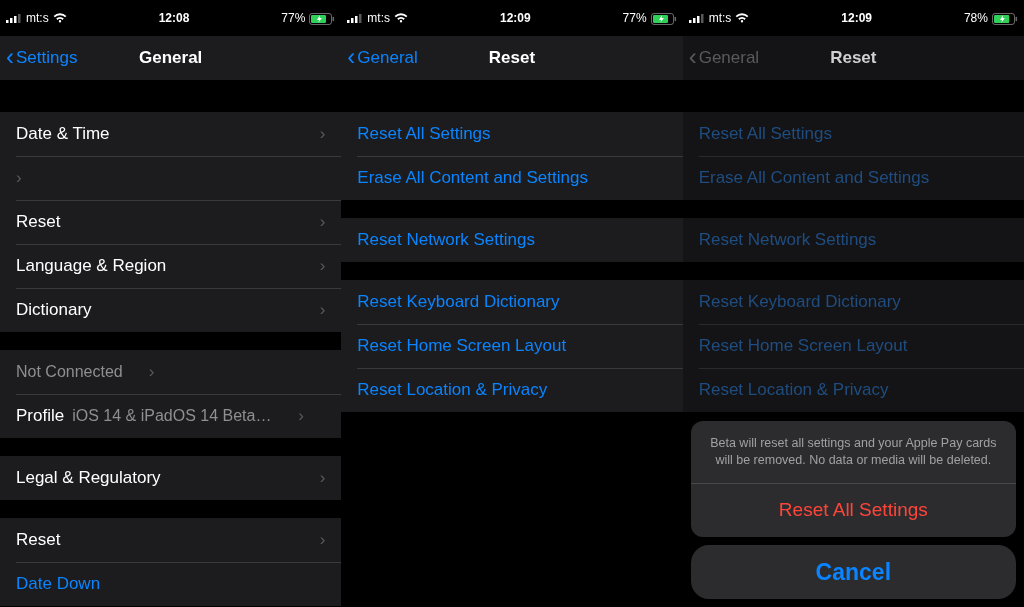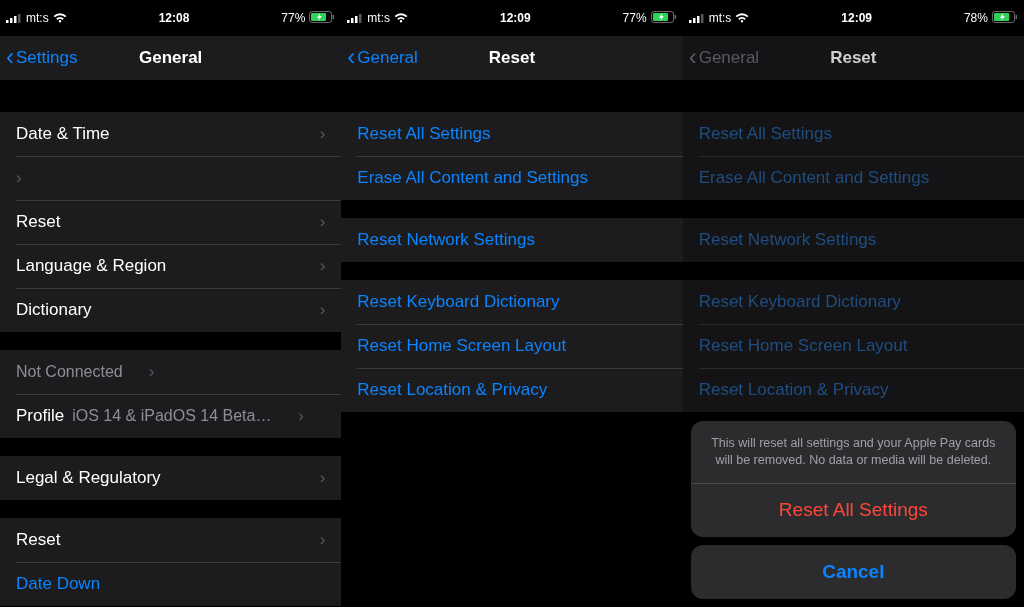--- a/index.html
+++ b/index.html
@@ -3,21 +3,21 @@
 <meta charset="utf-8">
 <style>
   * { margin: 0; padding: 0; box-sizing: border-box; font-family: -apple-system, "Helvetica Neue", Helvetica, Arial, sans-serif; }
   body { background: #000; width: 1024px; height: 607px; overflow: hidden; display: flex; }
   .phone { width: 341.333px; height: 607px; background: #000; position: relative; overflow: hidden; }
   .phone + .phone { border-left: 0px solid #000; }
 
   
   .status-bar { height: 36px; display: flex; align-items: center; justify-content: space-between; padding: 0 6px; color: #fff; font-size: 12px; font-weight: 500; }
   .status-left { display: flex; align-items: center; gap: 4px; }
-  .status-right { display: flex; align-items: flex-start; gap: 4px; }
+  .status-right { display: flex; align-items: flex-end; gap: 4px; }
   .signal-icon, .wifi-icon, .battery-icon { display: inline-flex; align-items: center; }
   .clock { font-weight: 600; font-size: 12px; }
 
   
   .nav { height: 44px; display: flex; align-items: center; justify-content: center; position: relative; background: #1c1c1e; }
   .nav .title { color: #fff; font-size: 17px; font-weight: 600; }
   .nav .back { position: absolute; left: 6px; top: 0; bottom: 0; display: flex; align-items: center; color: #0a84ff; font-size: 17px; gap: 2px; }
   .nav .back .chev { font-size: 24px; line-height: 1; position: relative; top: -1px; }
 
   
@@ -37,21 +37,21 @@
   .dim .nav .back { color: #5a5a5e; }
   .dim .row.reset-action .label { color: #1f4d80; }
   .dim .row + .row::before { background: #2a2a2c; }
   .dim .row { background: #141416; }
 
   .sheet { position: absolute; left: 8px; right: 8px; bottom: 8px; }
   .sheet .message-block { background: #2c2c2e; border-radius: 12px; overflow: hidden; }
   .sheet .msg { padding: 14px 16px; color: #a0a0a5; font-size: 12.5px; line-height: 1.35; text-align: center; }
   .sheet .divider { height: 0.5px; background: #48484a; }
   .sheet .destructive { height: 54px; display: flex; align-items: center; justify-content: center; color: #ff453a; font-size: 19px; }
-  .sheet .cancel { margin-top: 8px; background: #2c2c2e; border-radius: 12px; height: 54px; display: flex; align-items: center; justify-content: center; color: #0a84ff; font-size: 19px; font-weight: 600; }
+  .sheet .cancel { margin-top: 8px; background: #2c2c2e; border-radius: 18px; height: 54px; display: flex; align-items: center; justify-content: center; color: #0a84ff; font-size: 23px; font-weight: 600; }
 
   .battery-shell { display: inline-flex; align-items: center; }
 </style>
 </head>
 <body>
 
 <div class="phone">
   <div class="status-bar">
     <div class="status-left">
       <span class="signal-icon">
@@ -273,19 +273,19 @@
           <span class="label">Reset Home Screen Layout</span>
         </div>
       <div class="row reset-action">
           <span class="label">Reset Location &amp; Privacy</span>
         </div>
     </div>
   </div>
 
   <div class="sheet">
     <div class="message-block">
-      <div class="msg">This will reset all settings and your Apple Pay cards will be removed. No data or media will be deleted.</div>
+      <div class="msg">Beta will reset all settings and your Apple Pay cards will be removed. No data or media will be deleted.</div>
       <div class="divider"></div>
       <div class="destructive">Reset All Settings</div>
     </div>
     <div class="cancel">Cancel</div>
   </div>
 </div>
 
 </body></html>

